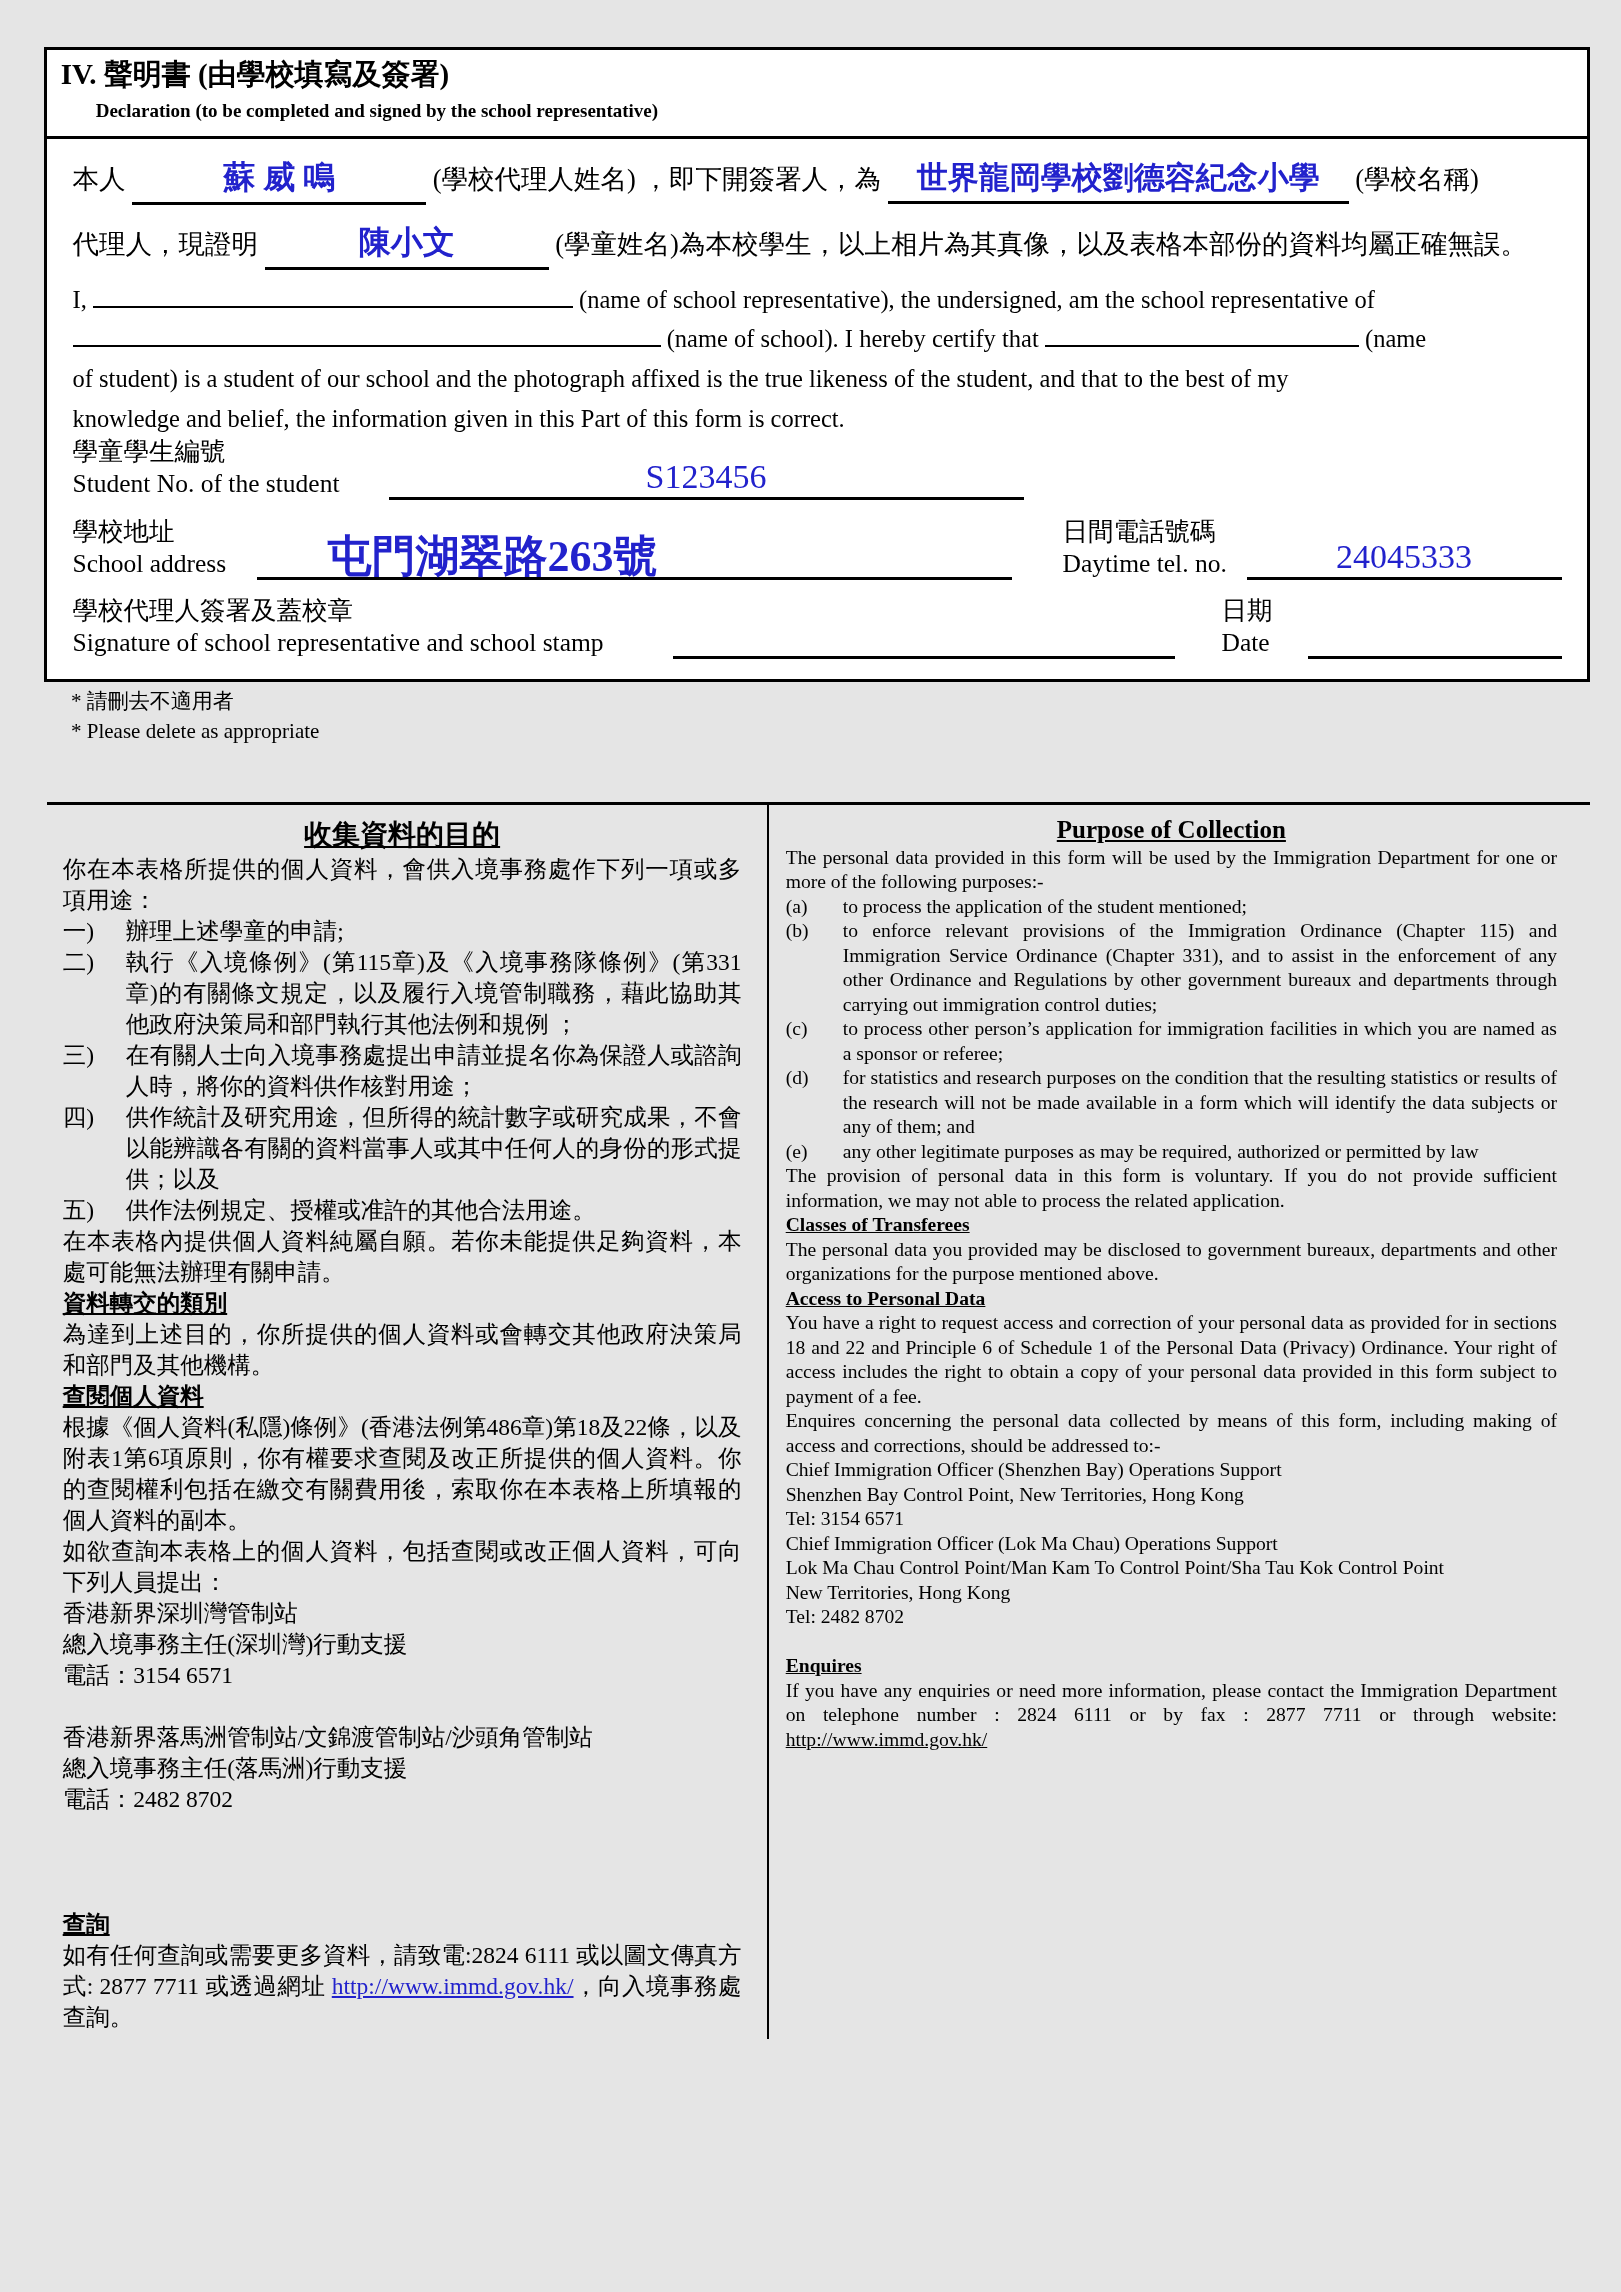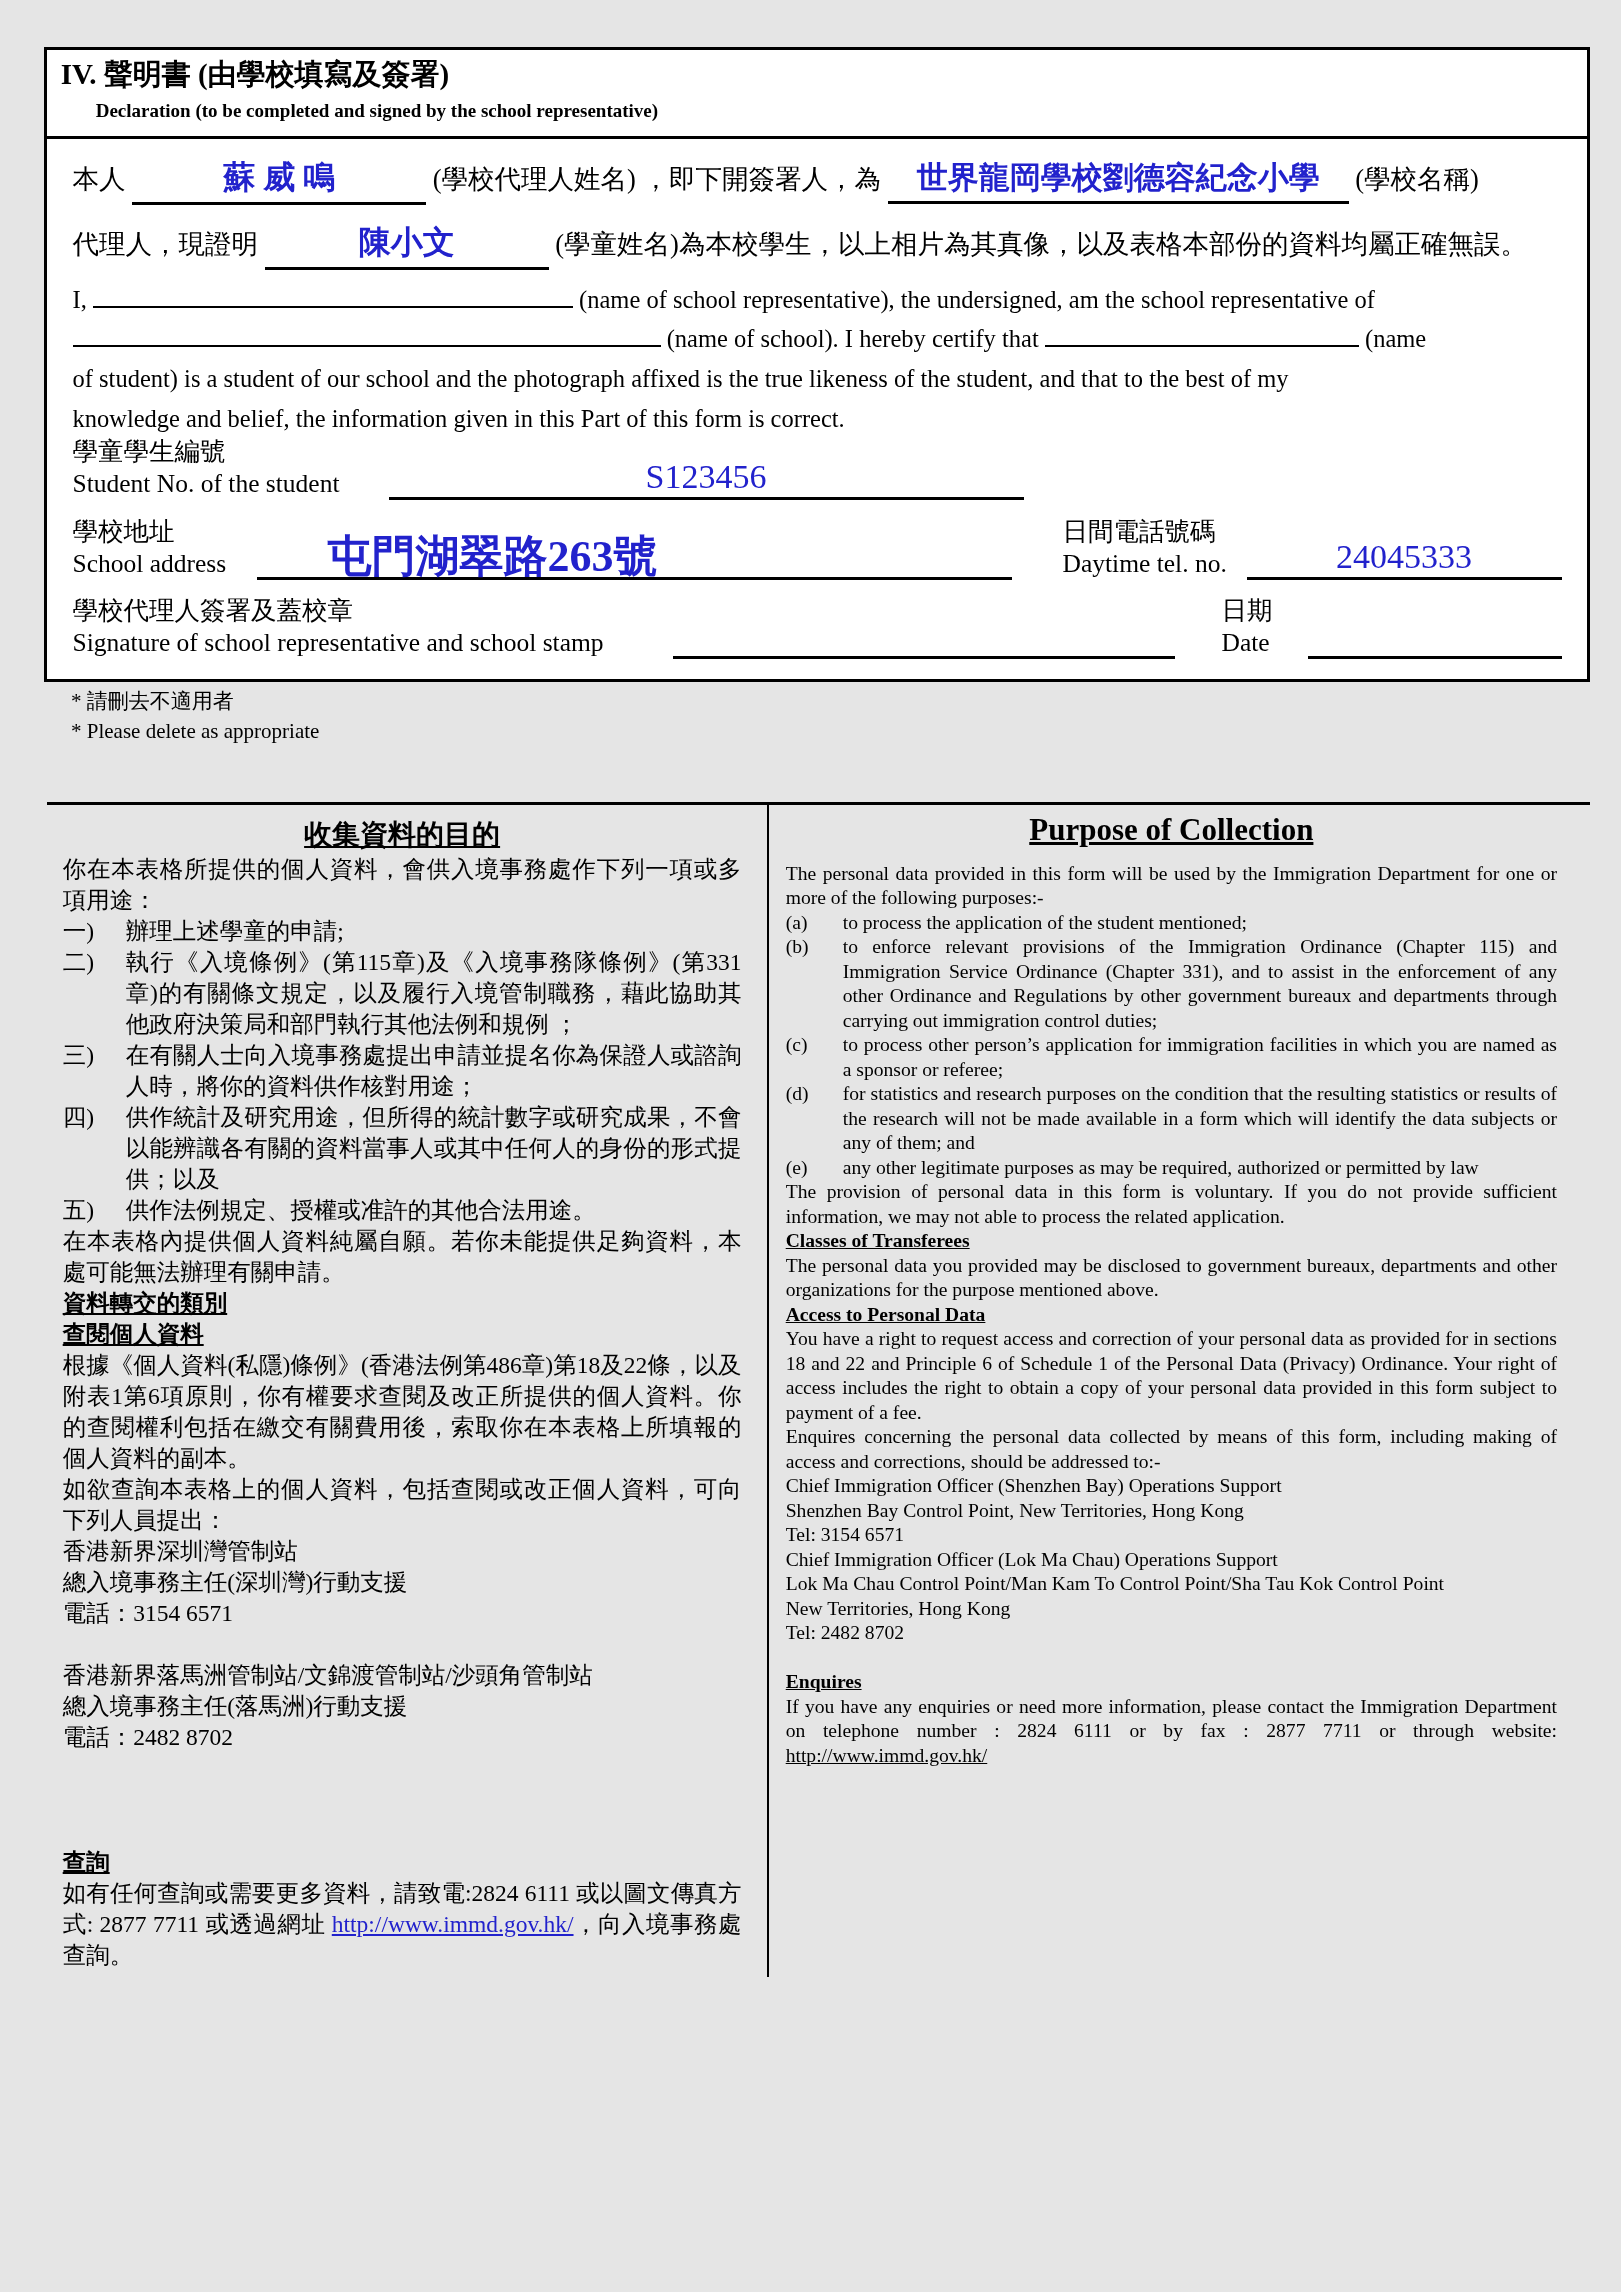--- a/index.html
+++ b/index.html
@@ -30,21 +30,21 @@
   .row-stu { margin-top:3px; }
   .row-addr { margin-top:15.7px; }
   .row-sig { margin-top:15.7px; }
   
   .notes { position:absolute; left:71px; top:686px; font-size:21px; line-height:30px; }
   
   .lower { position:absolute; left:47px; top:802px; width:1543px; border-top:3.9px solid #000; display:flex; align-items:stretch; }
   .col-zh { flex:none; width:720px; padding:9.8px 25.5px 5.9px 15.7px; font-size:23.5px; line-height:31px; }
   .col-en { flex:1; border-left:2.9px solid #000; padding:7.8px 33px 13.7px 16.7px; font-size:19.6px; line-height:24.5px; }
   .zh-title { text-align:center; font-weight:bold; font-size:28px; line-height:39px; text-decoration:underline; }
-  .en-title { text-align:center; font-weight:bold; font-size:31px; line-height:33px; text-decoration:underline; margin-bottom:16px; }
+  .en-title { text-align:center; font-weight:bold; font-size:25px; line-height:33px; text-decoration:underline; margin-bottom:0; }
   .jpara { text-align:justify; }
   .li { display:flex; }
   .num-zh { flex:none; width:63px; }
   .itx-zh { flex:1; text-align:justify; }
   .num-en { flex:none; width:57px; }
   .itx-en { flex:1; text-align:justify; }
   .subhead-zh { font-weight:bold; text-decoration:underline; }
   .subhead-en { font-weight:bold; text-decoration:underline; }
   .gap-1 { height:31px; }
   .gap-zh-enq { height:94px; }
@@ -161,20 +161,21 @@
         <span class="num-zh">四)</span>
         <span class="itx-zh">供作統計及研究用途，但所得的統計數字或研究成果，不會以能辨識各有關的資料當事人或其中任何人的身份的形式提供；以及</span>
       </div>
       <div class="li">
         <span class="num-zh">五)</span>
         <span class="itx-zh">供作法例規定、授權或准許的其他合法用途。</span>
       </div>
 
       <div class="jpara">在本表格內提供個人資料純屬自願。若你未能提供足夠資料，本處可能無法辦理有關申請。</div>
       <div class="subhead-zh">資料轉交的類別</div>
+      <div class="jpara">為達到上述目的，你所提供的個人資料或會轉交其他政府決策局和部門及其他機構。</div>
       <div class="subhead-zh">查閱個人資料</div>
       <div class="jpara">根據《個人資料(私隱)條例》(香港法例第486章)第18及22條，以及附表1第6項原則，你有權要求查閱及改正所提供的個人資料。你的查閱權利包括在繳交有關費用後，索取你在本表格上所填報的個人資料的副本。</div>
       <div class="jpara">如欲查詢本表格上的個人資料，包括查閱或改正個人資料，可向下列人員提出：</div>
 
       <div class="contact-line">香港新界深圳灣管制站</div>
       <div class="contact-line">總入境事務主任(深圳灣)行動支援</div>
       <div class="contact-line">電話：3154 6571</div>
       <div class="gap-1"></div>
       <div class="contact-line">香港新界落馬洲管制站/文錦渡管制站/沙頭角管制站</div>
       <div class="contact-line">總入境事務主任(落馬洲)行動支援</div>

